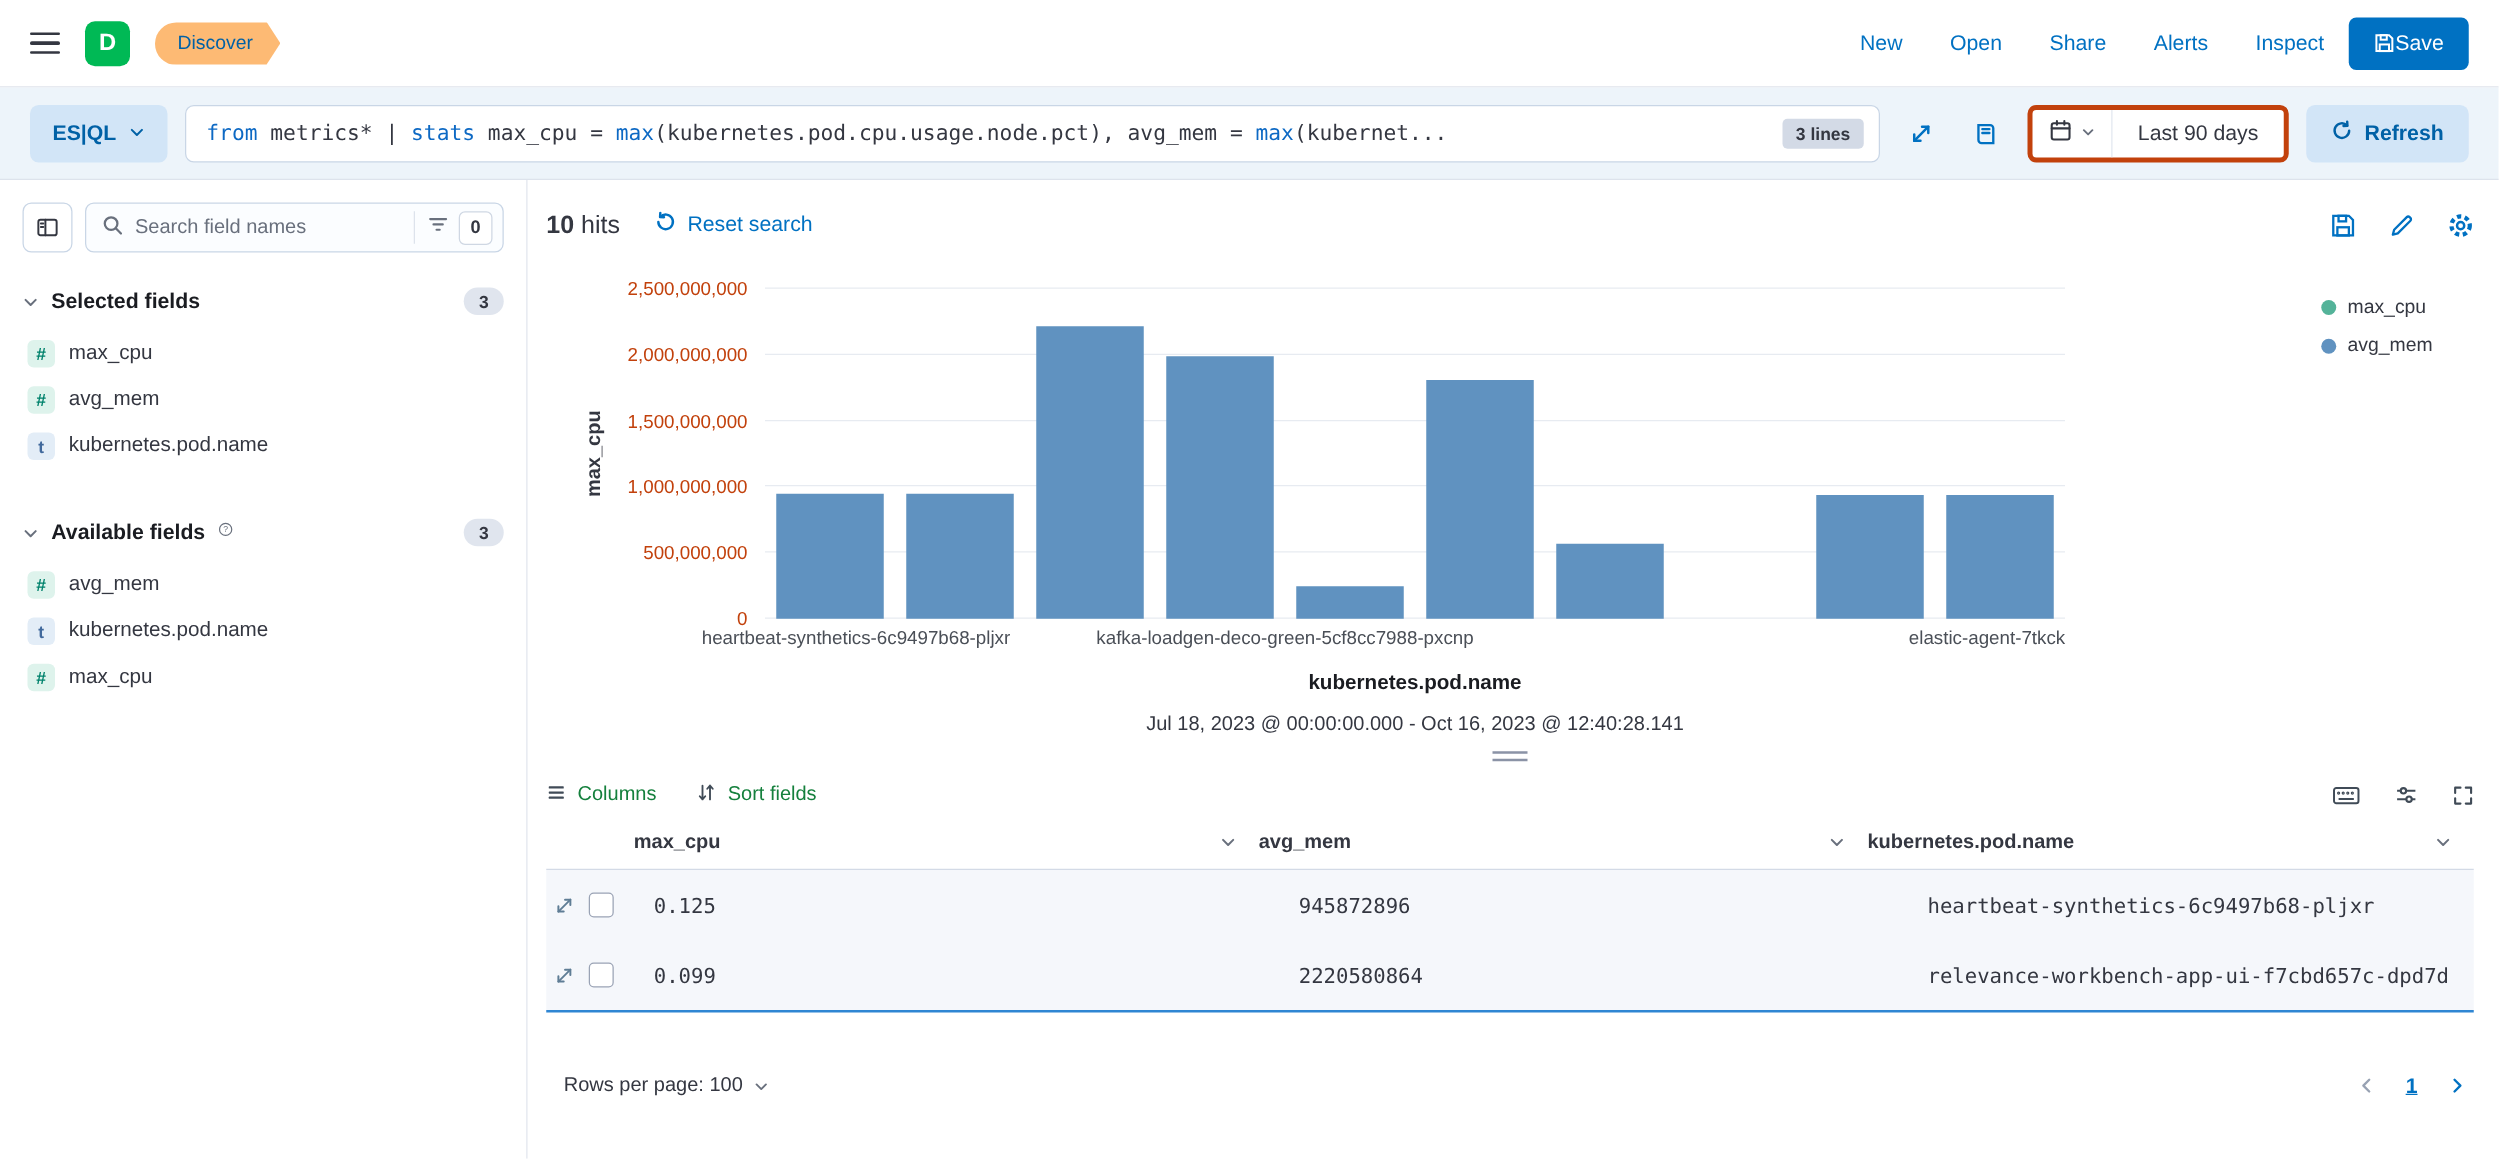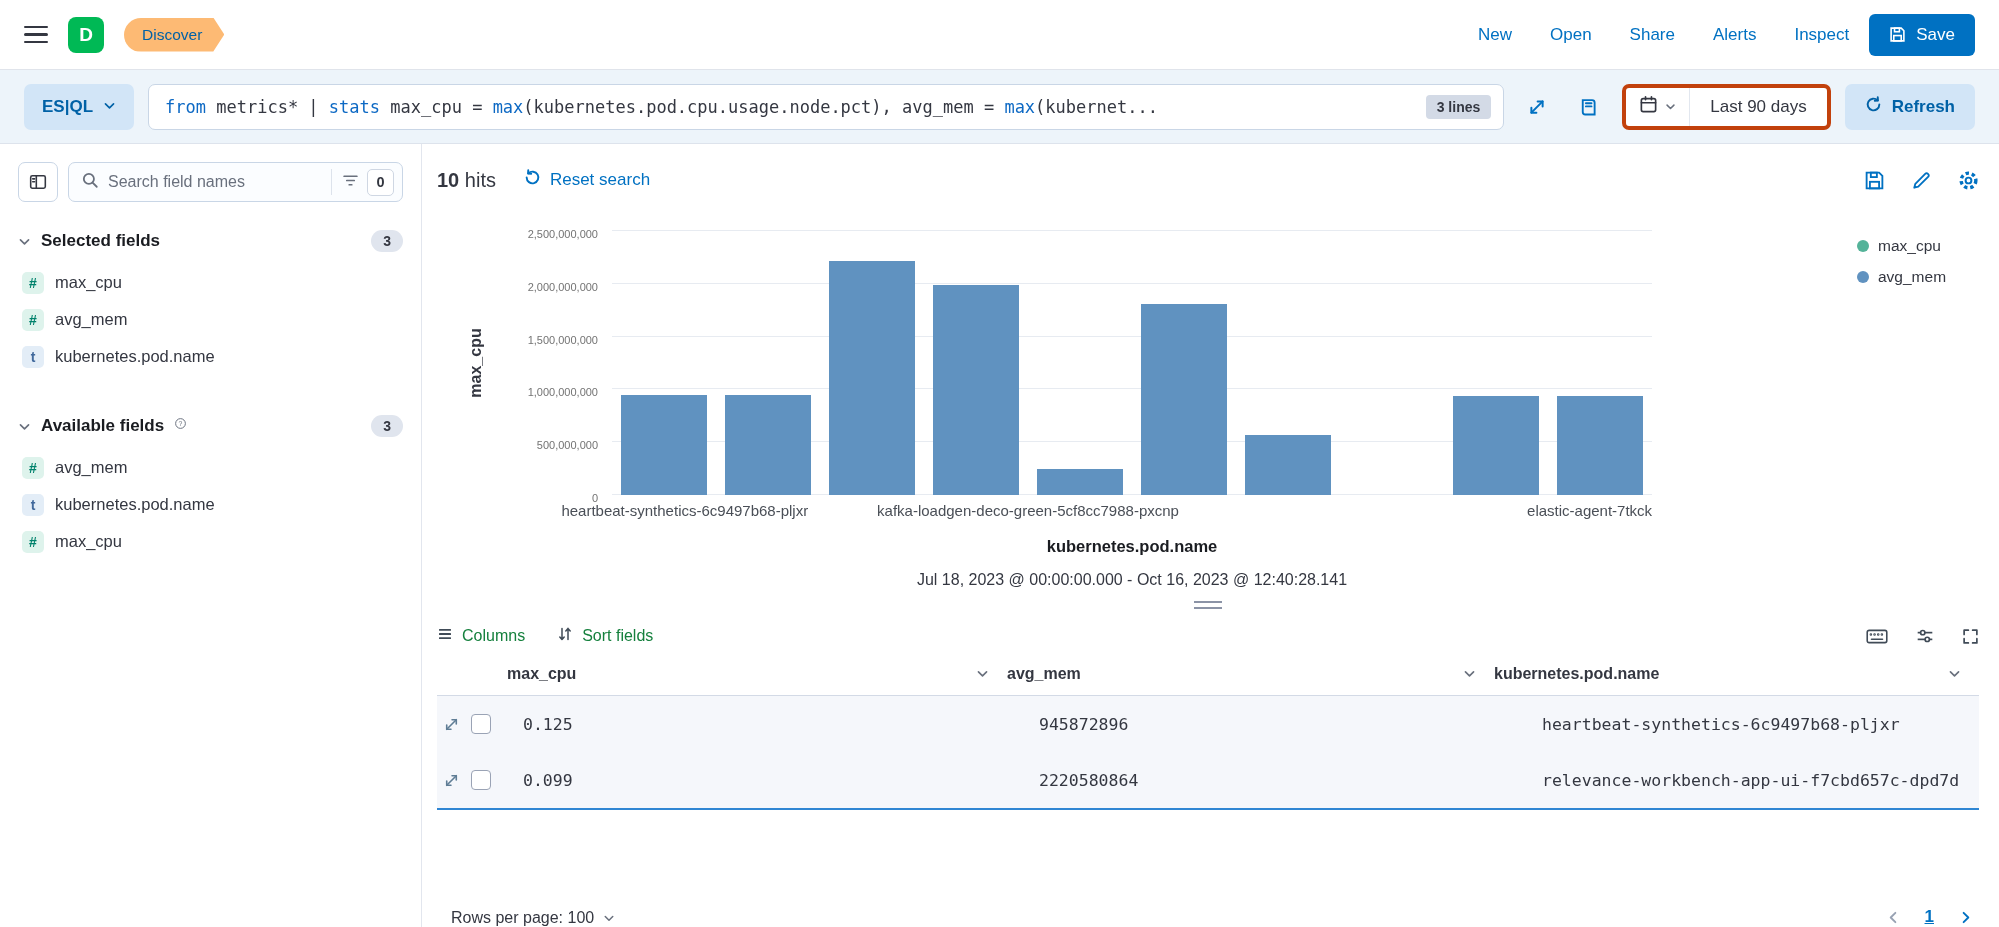--- a/index.html
+++ b/index.html
@@ -19,21 +19,21 @@
   .burger span { height: 2.5px; background: #343741; border-radius: 2px; }
   .logo { width: 36px; height: 36px; border-radius: 8px; background: var(--logo-green); color: #fff; font-weight: 700; font-size: 19px; display: flex; align-items: center; justify-content: center; }
   .crumbs { display: flex; align-items: center; }
   .crumb { height: 34px; display: flex; align-items: center; font-size: 15.5px; padding: 0 22px 0 18px; white-space: nowrap; }
   .crumb.app { background: #fdba74; color: #0061a6; font-weight: 500; border-radius: 17px 0 0 17px;
     clip-path: polygon(0 0, calc(100% - 11px) 0, 100% 50%, calc(100% - 11px) 100%, 0 100%); }
   .crumb.page { background: #dadfe8; color: #343741; font-weight: 600; margin-left: 2px; border-radius: 0 5px 5px 0; padding-left: 24px;
     clip-path: polygon(0 0, 100% 0, 100% 100%, 0 100%, 11px 50%); }
   .hlinks { display: flex; gap: 38px; margin-left: auto; align-items: center; }
   .hlinks a { color: var(--primary); font-size: 17px; text-decoration: none; }
-  .save-btn { display: flex; align-items: center; gap: 10px; background: var(--primary); color: #fff; height: 42px; padding: 0 20px; border-radius: 6px; font-size: 17px; font-weight: 500; }
+  .save-btn { display: flex; align-items: center; gap: 0; background: var(--primary); color: #fff; height: 42px; padding: 0 20px; border-radius: 6px; font-size: 17px; font-weight: 500; }
   .save-btn svg { display: block; }
 
   
   .querybar { height: 74px; background: #edf4fa; display: flex; align-items: center; padding: 0 24px; gap: 14px; border-bottom: 1px solid #dde3ec; }
   .esql-btn { height: 46px; padding: 0 18px; background: #d2e5f7; color: #0061a6; font-weight: 700; font-size: 17px; border-radius: 7px; display: flex; align-items: center; gap: 10px; }
   .query-input { flex: 1; height: 46px; background: #fff; border: 1px solid #c9d6e6; border-radius: 7px; display: flex; align-items: center; padding: 0 12px 0 16px; min-width: 0; }
   .qtext { font-family: "DejaVu Sans Mono", "Liberation Mono", monospace; font-size: 17px; white-space: pre; overflow: hidden; flex: 1; }
   .seg-keyword { color: #0d69c4; } .seg-function { color: #0d69c4; } .seg-plain { color: #343741; }
   .lines-badge { background: #d3dae6; border-radius: 4px; font-size: 14px; font-weight: 600; padding: 4px 11px; margin-left: 12px; white-space: nowrap; }
   .q-icon-btn { width: 38px; height: 38px; display: flex; align-items: center; justify-content: center; color: var(--primary); }
@@ -72,21 +72,21 @@
   .hits { font-size: 20px; }
   .hits b { font-weight: 700; }
   .reset { display: flex; gap: 9px; align-items: center; color: var(--primary); font-size: 17px; }
   .hits-icons { margin-left: auto; display: flex; gap: 26px; align-items: center; color: var(--primary); }
   .hits-icons button { display: flex; color: inherit; }
 
   .chart-row { display: flex; margin-top: 33px; height: 264px; }
   .yaxis { width: 175px; position: relative; flex-shrink: 0; }
   .ylabel { position: absolute; left: 30px; top: 50%; transform: translateY(-50%) rotate(180deg); writing-mode: vertical-rl; font-weight: 700; font-size: 16px; }
   .yticks { position: absolute; left: 60px; right: 14px; top: 0; bottom: 0; }
-  .ytick { position: absolute; right: 0; font-size: 11px; color: #737373; white-space: nowrap; }
+  .ytick { position: absolute; right: 0; font-size: 15px; color: #c2410c; white-space: nowrap; }
   .plot { flex: 1; position: relative; min-width: 0; }
   .gridline { position: absolute; left: 0; right: 0; height: 1px; background: #e7ebf1; }
   .bars { position: absolute; inset: 0; display: flex; align-items: flex-end; }
   .slot { flex: 1; height: 100%; display: flex; align-items: flex-end; justify-content: center; }
   .bar { width: 82%; background: var(--bar-blue); }
   .legend { width: 327px; flex-shrink: 0; padding: 6px 0 0 205px; display: flex; flex-direction: column; gap: 13px; }
   .legend-item { display: flex; align-items: center; gap: 9px; }
   .ldot { width: 12px; height: 12px; border-radius: 50%; flex-shrink: 0; }
   .llab { font-size: 15.5px; color: #343741; }
 
@@ -110,21 +110,21 @@
   .th-chev { color: #69707d; display: flex; }
   .col-0 { width: 500px; flex-shrink: 0; } .col-1 { width: 487px; flex-shrink: 0; } .col-2 { flex: 1; min-width: 0; }
   .tbody { border-bottom: 2px solid #2f86d3; }
   .trow { display: flex; height: 56px; align-items: center; font-family: "DejaVu Sans Mono", "Liberation Mono", monospace; font-size: 16.5px; gap: 16px; }
   .trow.stripe { background: var(--stripe); }
   .ctl-cell { width: 70px; flex-shrink: 0; display: flex; align-items: center; gap: 11px; padding-left: 6px; }
   .expand { color: #5f7d95; display: flex; }
   .checkbox { width: 20px; height: 20px; border: 1px solid #9aa3b5; border-radius: 4px; background: #fff; flex-shrink: 0; }
   .td { overflow: hidden; white-space: nowrap; }
 
-  .grid-footer { flex: 1; display: flex; align-items: flex-end; padding: 0 6px 0 14px; }
+  .grid-footer { flex: 1; display: flex; align-items: center; padding: 0 6px 0 14px; }
   .rpp { display: flex; gap: 9px; align-items: center; font-size: 16px; color: #343741; }
   .rpp .chev { color: #69707d; display: flex; }
   .pager { margin-left: auto; display: flex; gap: 24px; align-items: center; }
   .pbtn { display: flex; color: var(--primary); }
   .pbtn.disabled { color: #98a2b3; }
   .pnum { color: var(--primary); font-weight: 700; font-size: 17px; text-decoration: underline; }
 </style>
 </head>
 <body>
 

